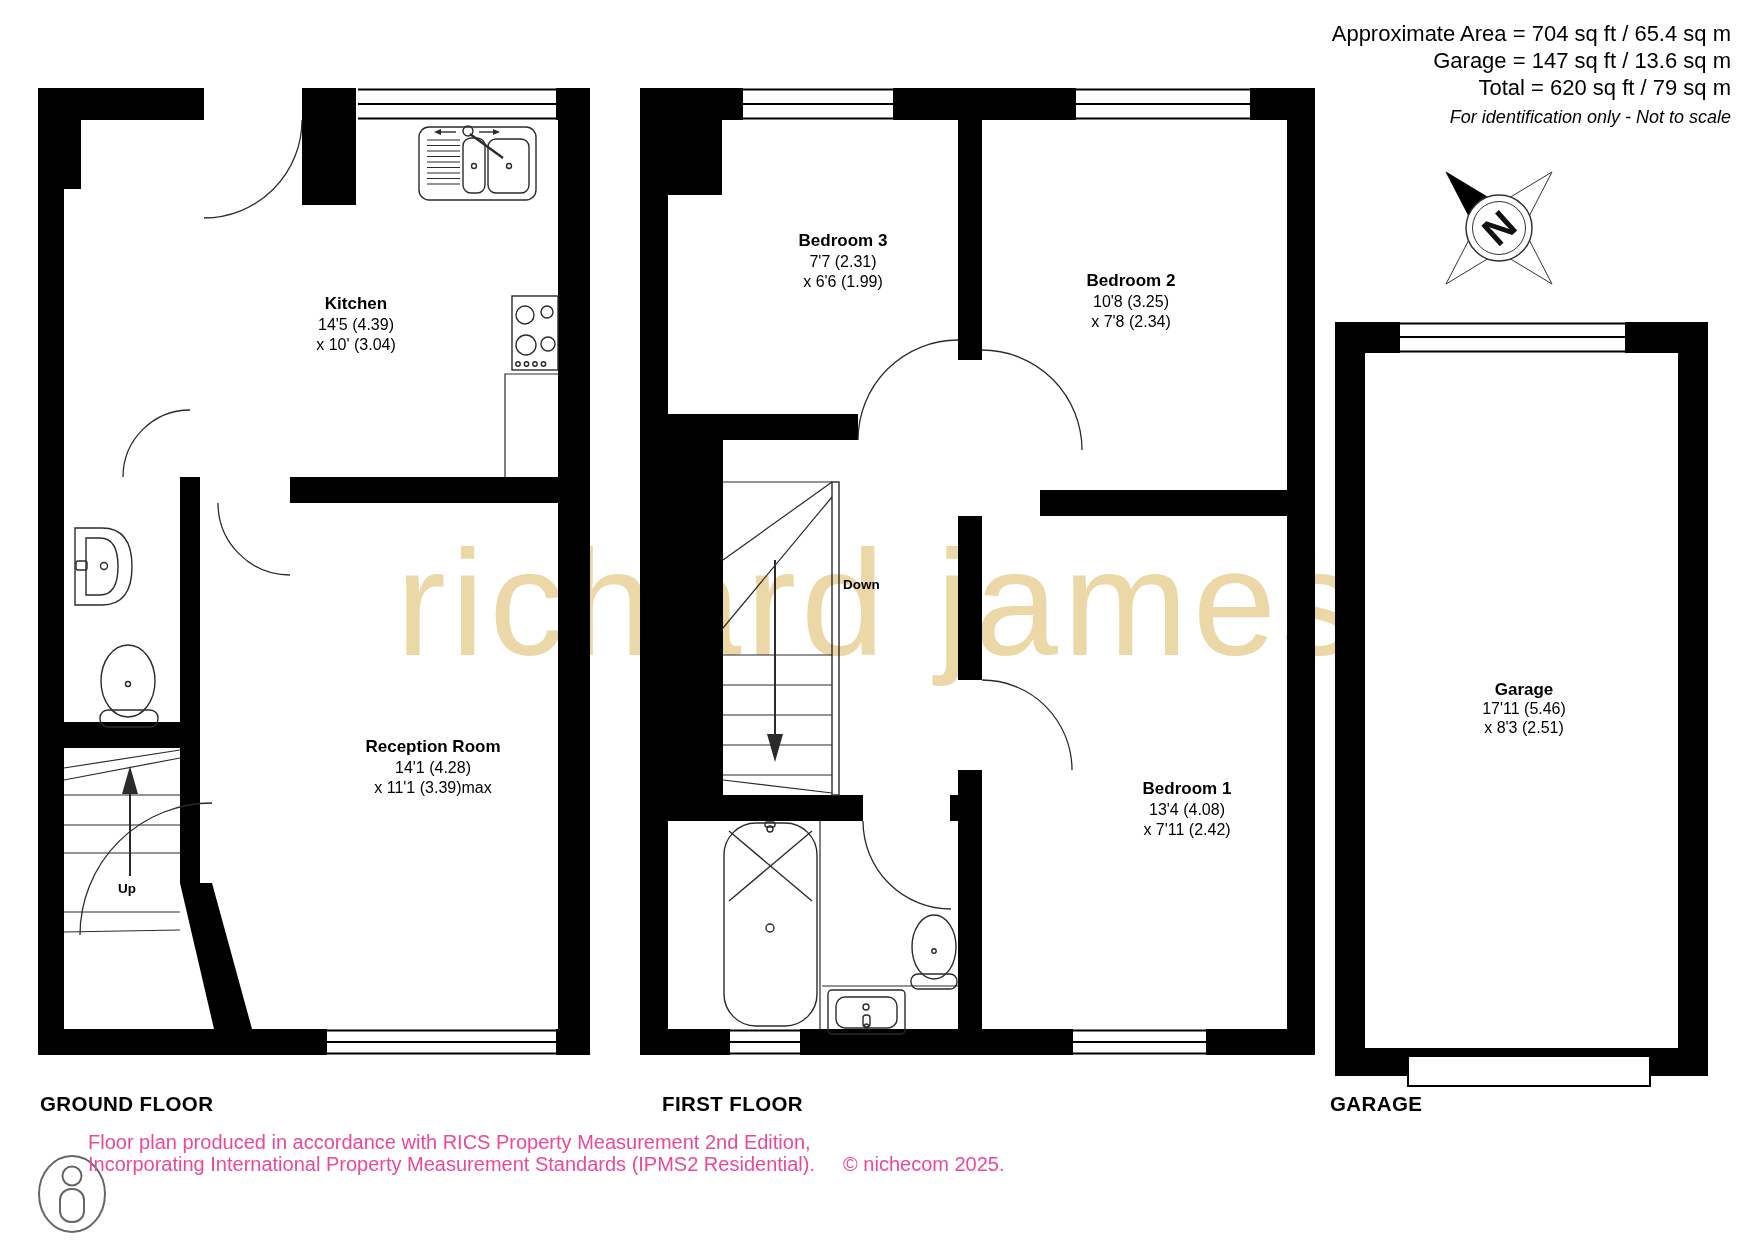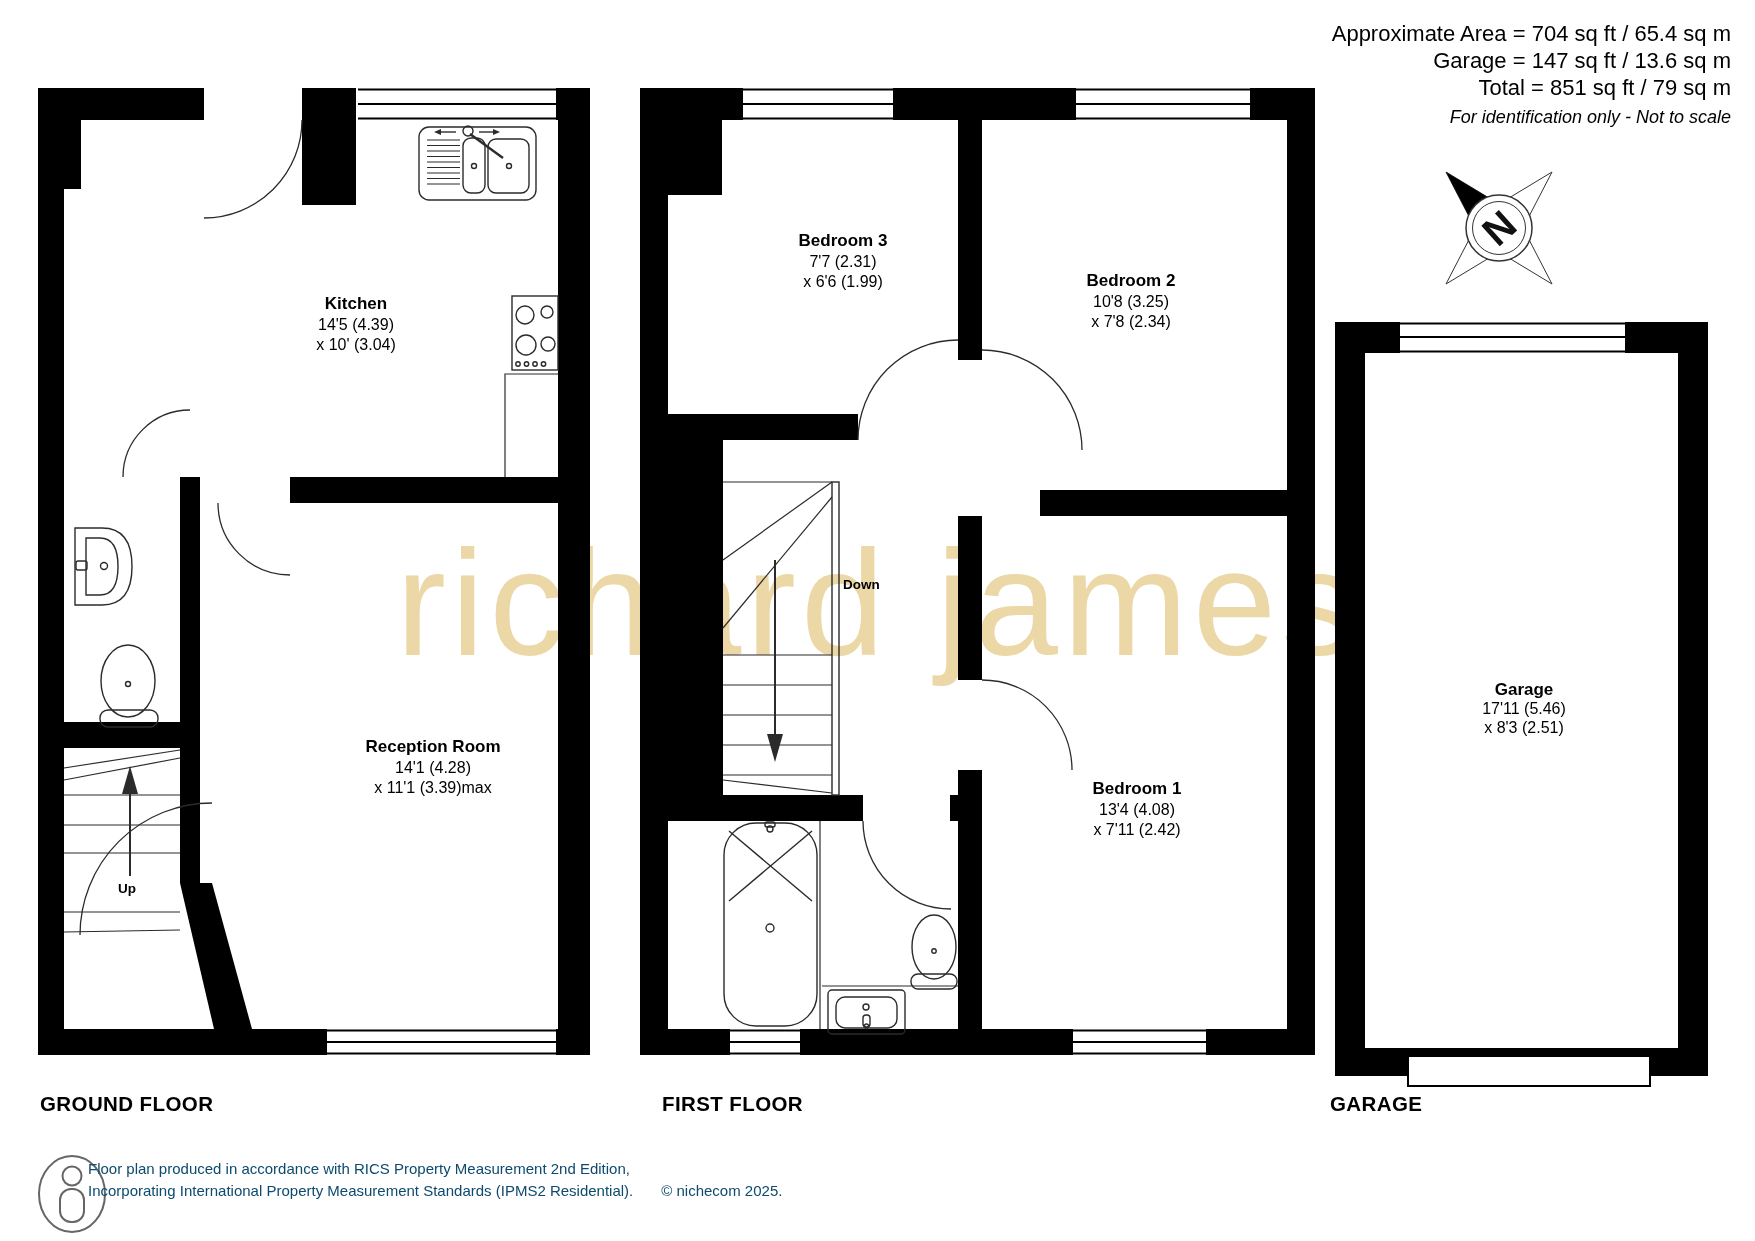--- a/index.html
+++ b/index.html
@@ -10,21 +10,21 @@
              line-height:1;color:#ecd7a7;letter-spacing:5px;white-space:nowrap;font-weight:400;}
   .hdr{position:absolute;right:24px;top:20px;z-index:3;text-align:right;}
   .hdr-line{font-size:22px;line-height:27px;}
   .hdr-note{font-size:18px;margin-top:6px;font-style:italic;}
   .room-label{position:absolute;z-index:3;width:200px;text-align:center;line-height:20.5px;}
   .room-name{font-weight:bold;font-size:17px;}
   .room-dim{font-size:16px;}
   .room-label.tight{line-height:19px;}
   .stair-label{position:absolute;z-index:3;font-size:13.5px;font-weight:bold;}
   .floor-label{position:absolute;z-index:3;top:1092px;font-size:20.5px;font-weight:bold;letter-spacing:.4px;}
-  .footer{position:absolute;left:88px;top:1158px;z-index:3;color:#0c4a6e;font-size:15px;line-height:21.5px;}
+  .footer{position:absolute;left:88px;top:1132px;z-index:3;color:#ec4899;font-size:20px;line-height:21.5px;}
   .footer .gap{margin-left:28px;}
 </style>
 </head>
 <body>
 
 <div class="stage">
 
   <div class="watermark">richard james</div>
 
   <svg class="plan-svg" width="1755" height="1241" viewBox="0 0 1755 1241">
@@ -270,21 +270,21 @@
     <g fill="none" stroke="#666" stroke-width="2">
       <ellipse cx="72" cy="1194" rx="33" ry="38"></ellipse>
       <circle cx="72" cy="1176" r="9.5"></circle>
       <rect x="60" y="1189" width="24" height="33" rx="11"></rect>
     </g>
   </svg>
 
   <div class="hdr">
     <div class="hdr-line">Approximate Area = 704 sq ft / 65.4 sq m</div>
     <div class="hdr-line">Garage = 147 sq ft / 13.6 sq m</div>
-    <div class="hdr-line">Total = 851 sq ft / 79 sq m</div>
+    <div class="hdr-line">Total = 620 sq ft / 79 sq m</div>
     <div class="hdr-note">For identification only - Not to scale</div>
   </div>
 
   <div class="room-label" style="left:256px;top:294px;">
     <div class="room-name">Kitchen</div>
     <div class="room-dim">14'5 (4.39)</div>
     <div class="room-dim">x 10' (3.04)</div>
   </div>
   <div class="room-label" style="left:333px;top:737px;">
     <div class="room-name">Reception Room</div>
@@ -294,21 +294,21 @@
   <div class="room-label" style="left:743px;top:231px;">
     <div class="room-name">Bedroom 3</div>
     <div class="room-dim">7'7 (2.31)</div>
     <div class="room-dim">x 6'6 (1.99)</div>
   </div>
   <div class="room-label" style="left:1031px;top:271px;">
     <div class="room-name">Bedroom 2</div>
     <div class="room-dim">10'8 (3.25)</div>
     <div class="room-dim">x 7'8 (2.34)</div>
   </div>
-  <div class="room-label" style="left:1037px;top:779px;text-align:center;">
+  <div class="room-label" style="left:1087px;top:779px;text-align:center;">
     <div class="room-name">Bedroom 1</div>
     <div class="room-dim">13'4 (4.08)</div>
     <div class="room-dim">x 7'11 (2.42)</div>
   </div>
   <div class="room-label tight" style="left:1424px;top:680px;">
     <div class="room-name">Garage</div>
     <div class="room-dim">17'11 (5.46)</div>
     <div class="room-dim">x 8'3 (2.51)</div>
   </div>
 

